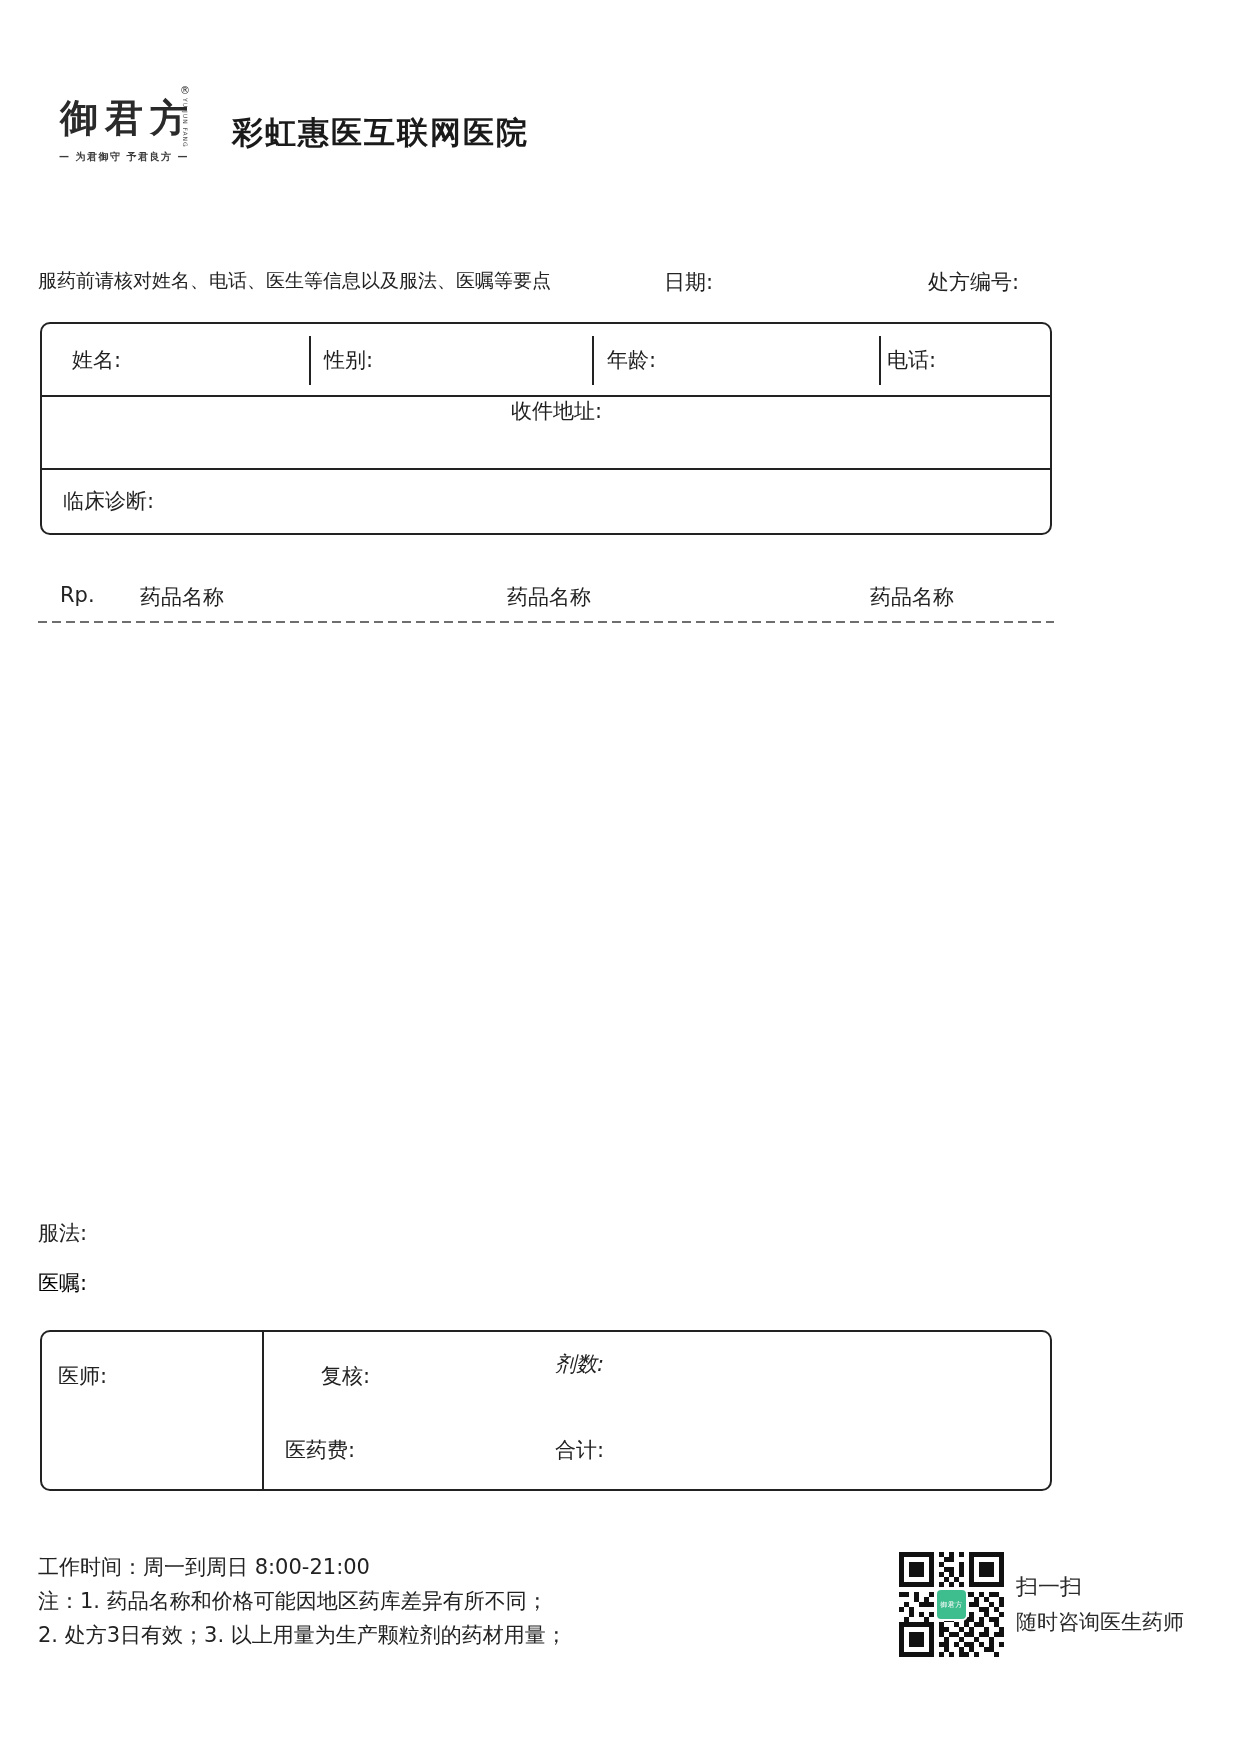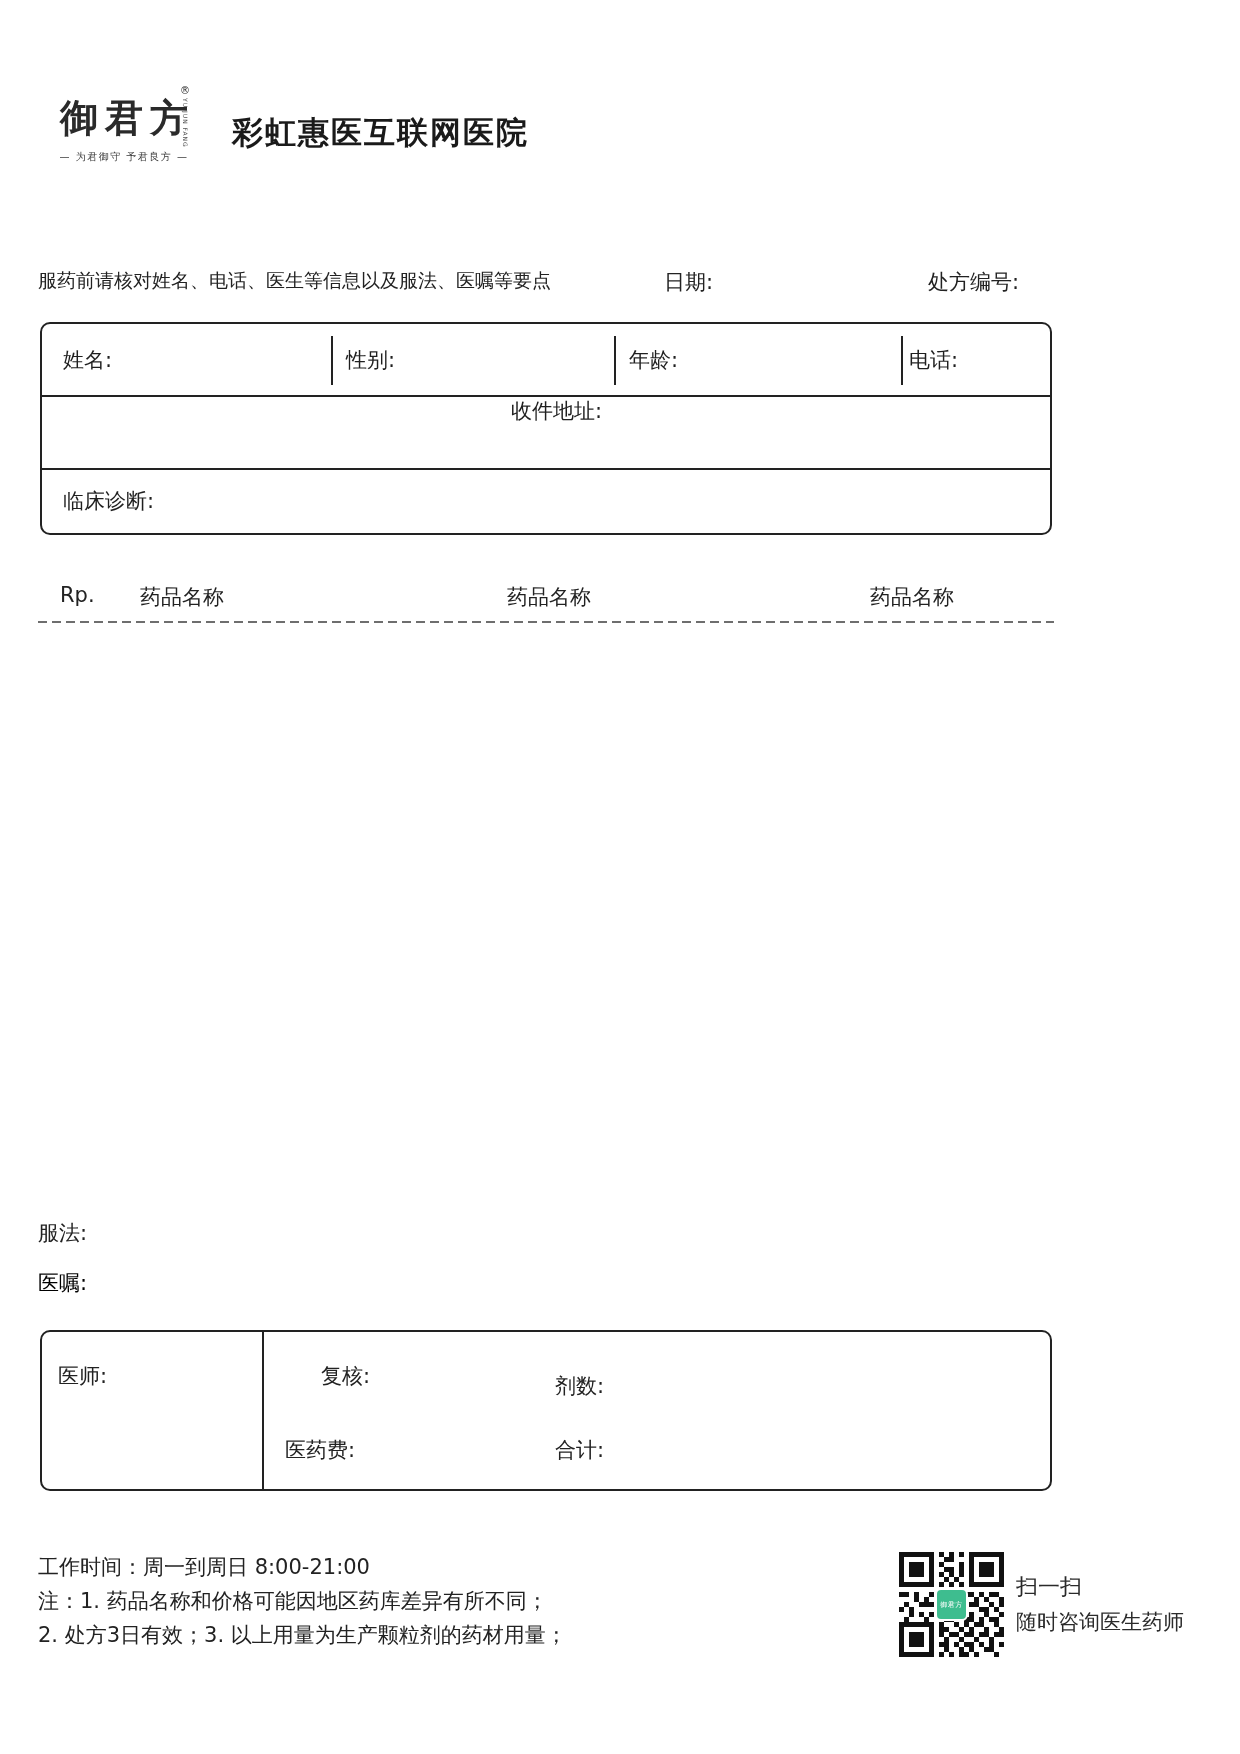--- a/index.html
+++ b/index.html
@@ -9,31 +9,31 @@
     -webkit-font-smoothing:antialiased;
   }
   .abs{position:absolute;}
   
   .logo-brand{left:60px;top:93px;font-size:38px;font-weight:700;letter-spacing:7px;
     font-family:"DejaVu Serif","Liberation Serif",serif;color:#2a2a2a;white-space:nowrap;}
   .logo-side{left:180px;top:86px;display:flex;flex-direction:column;align-items:center;color:#2a2a2a;}
   .logo-reg{font-size:10px;line-height:10px;}
   .logo-vertical{writing-mode:vertical-rl;font-size:6px;letter-spacing:1px;margin-top:2px;color:#555;}
   .logo-tagline{left:56px;top:150px;width:136px;font-size:10px;letter-spacing:1.5px;
-    color:#3a3a3a;white-space:nowrap;text-align:center;}
+    color:#3a3a3a;white-space:nowrap;text-align:center;font-weight:bold;}
   .hospital-title{left:232px;top:112px;font-size:31px;font-weight:800;letter-spacing:2px;color:#1a1a1a;white-space:nowrap;}
   
   .notice{left:38px;top:268px;font-size:19px;color:#222;white-space:nowrap;}
   .date-label{left:664px;top:268px;font-size:21px;color:#222;}
   .rxno-label{left:928px;top:268px;font-size:21px;color:#222;}
   
   .patient-box{left:40px;top:322px;width:1012px;height:213px;border:2px solid #222;border-radius:10px;box-sizing:border-box;}
   .pb-row1{display:flex;height:71px;border-bottom:2px solid #222;}
   .pb-cell{display:flex;align-items:center;font-size:21px;box-sizing:border-box;position:relative;padding-left:15px;}
-  .pb-cell.c1{width:289px;padding-left:21px;text-align:center;}
+  .pb-cell.c1{width:267px;padding-left:30px;text-align:center;}
   .pb-cell.c2{width:283px;}
   .pb-cell.c3{width:287px;}
   .pb-cell.c4{flex:1;padding-left:8px;}
   .pb-cell.divided::before{content:"";position:absolute;left:0;top:12px;bottom:10px;width:2px;background:#222;}
   .pb-row2{height:73px;border-bottom:2px solid #222;display:flex;align-items:center;padding-left:21px;font-size:21px;box-sizing:border-box;flex-direction:column;}
   .pb-row3{height:61px;display:flex;align-items:center;padding-left:21px;font-size:21px;box-sizing:border-box;}
   .fill-area{flex:1;height:100%;}
   
   .rp-label{left:60px;top:583px;font-size:21px;color:#222;}
   .drug-col-1{left:140px;top:583px;font-size:21px;color:#222;}
@@ -43,21 +43,21 @@
     background:repeating-linear-gradient(90deg,#6e6e6e 0 9px,transparent 9px 14px);}
   
   .usage-label{left:38px;top:1219px;font-size:21px;color:#222;}
   .advice-label{left:38px;top:1269px;font-size:21px;color:#000000;}
   
   .signoff-box{left:40px;top:1330px;width:1012px;height:161px;border:2px solid #222;border-radius:10px;box-sizing:border-box;}
   .so-divider{position:absolute;left:220px;top:0;bottom:0;width:2px;background:#222;}
   .so-label{position:absolute;font-size:21px;color:#222;white-space:nowrap;}
   .so-physician{left:16px;top:30px;}
   .so-review{left:243px;top:30px;margin-left:36px;}
-  .so-doses{left:513px;top:40px;}
+  .so-doses{left:513px;top:18px;font-style:italic;}
   .so-fee{left:243px;top:104px;}
   .so-total{left:513px;top:104px;}
   
   .note-1{left:38px;top:1553px;font-size:21px;color:#222;white-space:nowrap;}
   .note-2{left:38px;top:1587px;font-size:21px;color:#222;white-space:nowrap;}
   .note-3{left:38px;top:1621px;font-size:21px;color:#222;white-space:nowrap;}
   .qr-wrap{left:899px;top:1552px;width:105px;height:105px;}
   .qr-wrap svg{display:block;width:105px;height:105px;}
   .qr-center{position:absolute;left:36px;top:36px;width:33px;height:33px;border-radius:6px;
     background:#3EBD8F;border:2px solid #ffffff;box-sizing:border-box;

